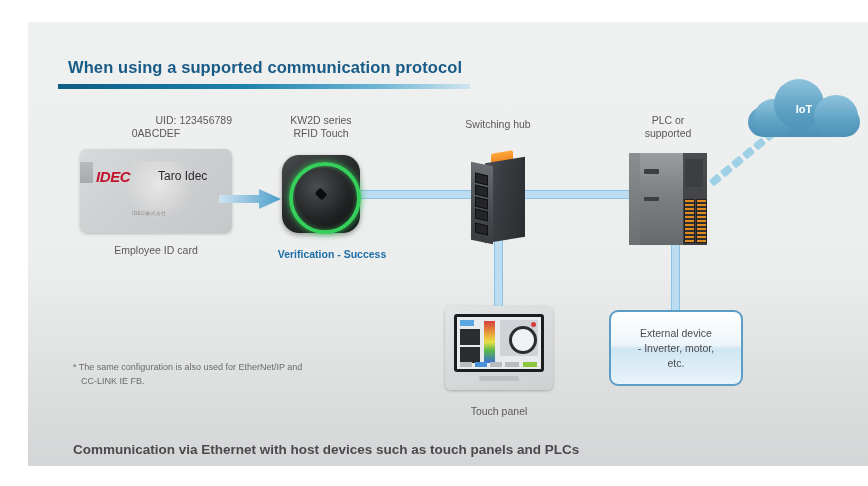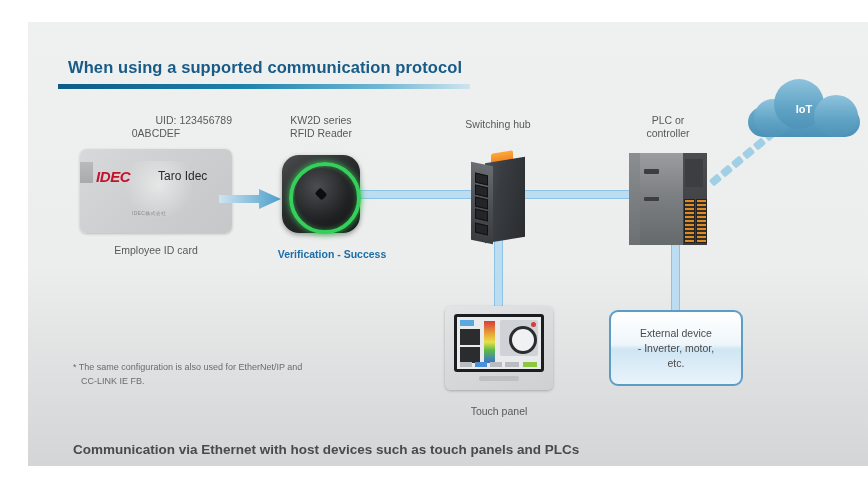--- a/index.html
+++ b/index.html
@@ -147,42 +147,42 @@
       <defs>
           <linearGradient id="ag" x1="0" y1="0" x2="1" y2="0">
         <stop offset="0" stop-color="#cfe4f2"></stop>
             <stop offset="1" stop-color="#4a9ec9"></stop>
       </linearGradient>
         </defs>
       <path d="M0 7 L40 7 L40 1 L62 11 L40 21 L40 15 L0 15 Z" fill="url(#ag)"></path>
     </svg>
 
     <div class="lbl" style="left:254px;top:92px;width:78px;">KW2D series</div>
-    <div class="lbl" style="left:254px;top:105px;width:78px;">RFID Reader</div>
+    <div class="lbl" style="left:254px;top:105px;width:78px;">RFID Touch</div>
     <div id="reader">
       <div class="ring"></div>
       <div class="face"></div>
       <div class="dot"></div>
     </div>
     <div id="verif">Verification - Success</div>
 
     <div class="lbl" style="left:412px;top:96px;width:116px;">Switching hub</div>
     <div id="hub">
       <div class="orange"></div>
       <div class="body"></div>
       <div class="front"></div>
       <div class="port" style="top:22px;"></div>
       <div class="port" style="top:34px;"></div>
       <div class="port" style="top:46px;"></div>
       <div class="port" style="top:58px;"></div>
       <div class="port" style="top:72px;"></div>
     </div>
 
     <div class="lbl" style="left:591px;top:92px;width:98px;">PLC or</div>
-    <div class="lbl" style="left:591px;top:105px;width:98px;">controller</div>
+    <div class="lbl" style="left:591px;top:105px;width:98px;">supported</div>
     <div id="plc">
       <div class="m m1"></div>
       <div class="m m2"></div>
       <div class="m m3"></div>
       <div class="m m4"></div>
       <div class="slot" style="left:15px;top:16px;width:15px;height:5px;"></div>
       <div class="slot" style="left:15px;top:44px;width:15px;height:4px;"></div>
       <div class="slot" style="left:56px;top:6px;width:18px;height:28px;"></div>
       <div class="term" style="left:55px;"></div>
       <div class="term" style="left:67px;"></div>

